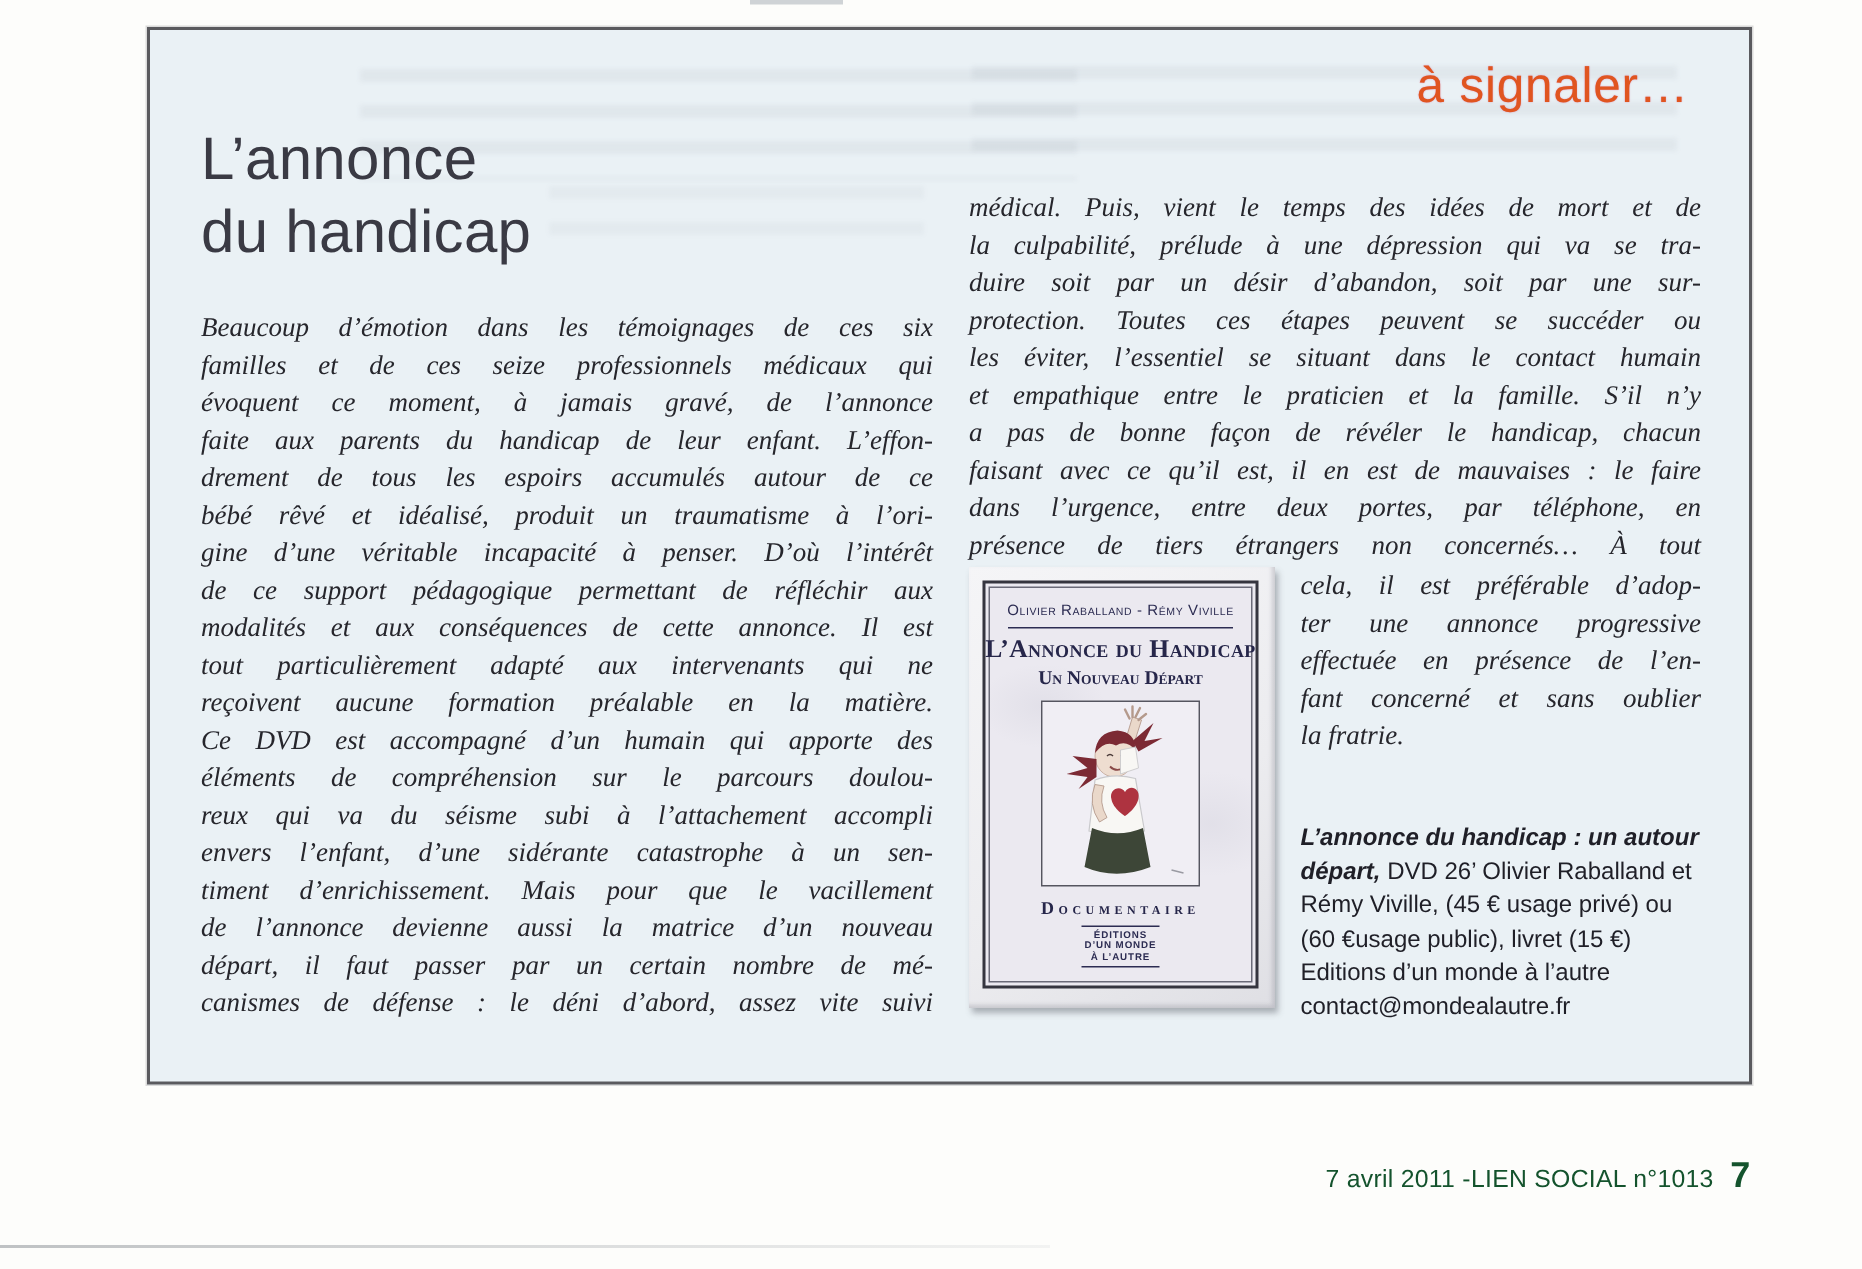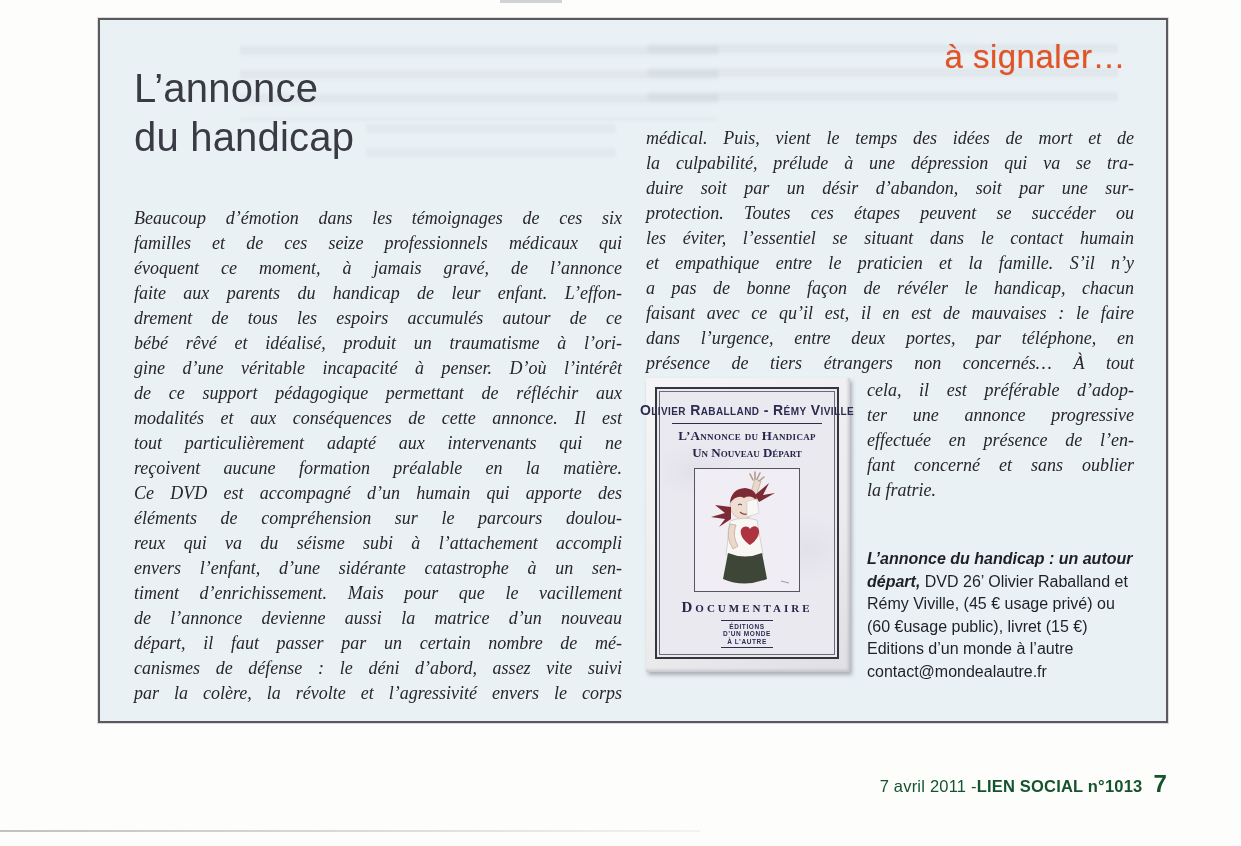--- a/index.html
+++ b/index.html
@@ -41,21 +41,21 @@
   }
 
   .section-header {
     position:absolute; right:40px; top:18px;
     font-size:33px; font-weight:500; letter-spacing:.5px;
     color:#e05520;
     text-shadow:0 0 1px rgba(205,30,110,.45);
   }
 
   .title {
-    position:absolute; left:34px; top:44px;
+    position:absolute; left:34px; top:62px;
     font-size:40px; line-height:49px; font-weight:500;
     color:#3a3a44; letter-spacing:.2px;
   }
 
   .body-serif {
     font-family:"Liberation Serif","DejaVu Serif",serif;
     font-size:18px; line-height:25px; color:#26262c;
   }
   .lines div { text-align:justify; text-align-last:justify; white-space:nowrap;font-style:italic; }
   .wrap-lines div:last-child { text-align-last:left; }
@@ -81,39 +81,39 @@
   .cover-inner {
     width:100%; height:100%;
     border:1px solid #6a6a78;
     display:flex; flex-direction:column; align-items:center;
     padding-top:10px;
     background:
       radial-gradient(ellipse 60px 40px at 20% 30%, rgba(160,160,180,.12), transparent 70%),
       radial-gradient(ellipse 70px 50px at 85% 60%, rgba(160,160,180,.12), transparent 70%);
   }
   .cover-authors {
-    font-variant:small-caps; font-weight:700; font-size:14px;
+    font-variant:small-caps; font-weight:400; font-size:10px;
     letter-spacing:.4px; color:#2c2c52; white-space:nowrap;
   }
   .cover-rule { width:86%; border-top:1px solid #2c2c52; margin:5px 0 4px 0; }
   .cover-title {
     font-family:"Liberation Serif",serif; font-variant:small-caps; font-weight:700;
-    font-size:13px; color:#26264a; white-space:nowrap; letter-spacing:.3px;
+    font-size:17px; color:#26264a; white-space:nowrap; letter-spacing:.3px;
   }
   .cover-subtitle {
     font-family:"Liberation Serif",serif; font-variant:small-caps; font-weight:700;
     font-size:13px; color:#26264a; margin-top:1px;
   }
   .illus-frame {
     margin-top:7px; width:106px; height:124px;
     border:1px solid #55555f; background:#f0eef4; overflow:hidden;
   }
   .cover-genre {
     margin-top:7px; font-family:"Liberation Serif",serif; font-variant:small-caps;
-    font-weight:700; font-size:15px; letter-spacing:3px; color:#26264a;
+    font-weight:700; font-size:12px; letter-spacing:3px; color:#26264a;
   }
   .cover-pub {
     margin-top:4px; text-align:center; color:#2c2c52;
     font-size:6.5px; font-weight:700; letter-spacing:.6px; line-height:7.5px;
     border-top:1px solid #2c2c52; border-bottom:1px solid #2c2c52;
     padding:1.5px 2px; text-transform:uppercase;
   }
 
   
   .side-col { flex:1; padding-left:17px; }
@@ -122,21 +122,21 @@
     font-size:16px; line-height:22.5px; color:#1f1f27;
   }
   .cap-bi { font-weight:700; font-style:italic; }
 
   
   .footer {
     position:absolute; right:74px; top:770px;
     display:flex; align-items:baseline;
     font-size:16.5px; color:#14532d; letter-spacing:.2px;
   }
-  .f-bold { font-weight:700; }
+  .f-bold { font-weight:400; }
   .f-page { font-weight:700; font-size:24px; margin-left:11px; }
 </style>
 </head>
 <body>
 
 <div class="page">
 
   <div class="content-box">
 
     <div class="ghost g1"></div>
@@ -163,21 +163,20 @@
         <div>tout particulièrement adapté aux intervenants qui ne</div>
         <div>reçoivent aucune formation préalable en la matière.</div>
         <div>Ce DVD est accompagné d’un humain qui apporte des</div>
         <div>éléments de compréhension sur le parcours doulou-</div>
         <div>reux qui va du séisme subi à l’attachement accompli</div>
         <div>envers l’enfant, d’une sidérante catastrophe à un sen-</div>
         <div>timent d’enrichissement. Mais pour que le vacillement</div>
         <div>de l’annonce devienne aussi la matrice d’un nouveau</div>
         <div>départ, il faut passer par un certain nombre de mé-</div>
         <div>canismes de défense : le déni d’abord, assez vite suivi</div>
-        <div>par la colère, la révolte et l’agressivité envers le corps</div>
       </div>
 
     <div class="col-right">
       <div class="body-serif lines">
           <div>médical. Puis, vient le temps des idées de mort et de</div>
           <div>la culpabilité, prélude à une dépression qui va se tra-</div>
           <div>duire soit par un désir d’abandon, soit par une sur-</div>
           <div>protection. Toutes ces étapes peuvent se succéder ou</div>
           <div>les éviter, l’essentiel se situant dans le contact humain</div>
           <div>et empathique entre le praticien et la famille. S’il n’y</div>

